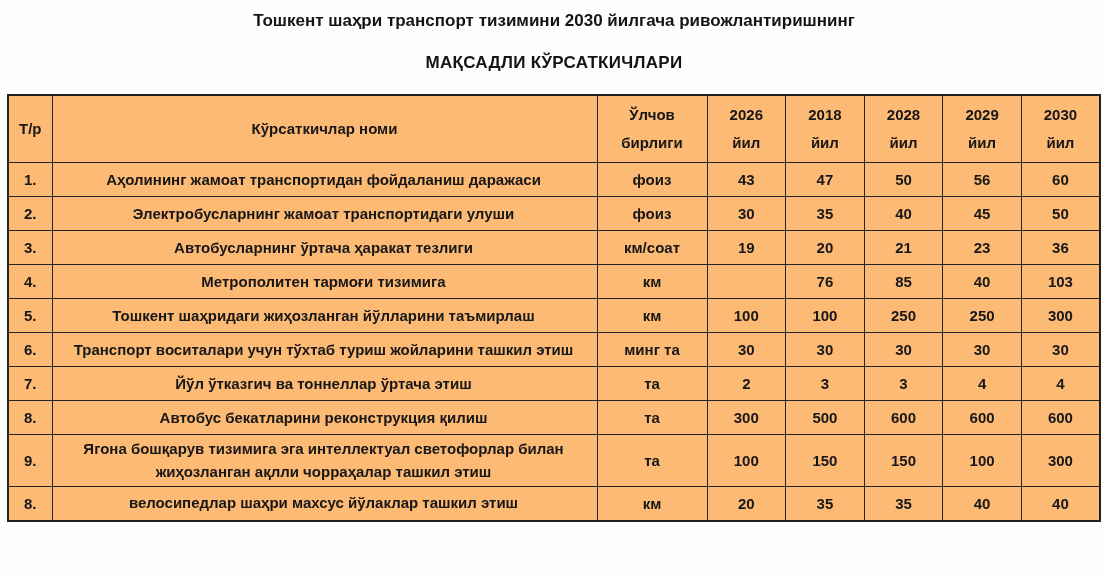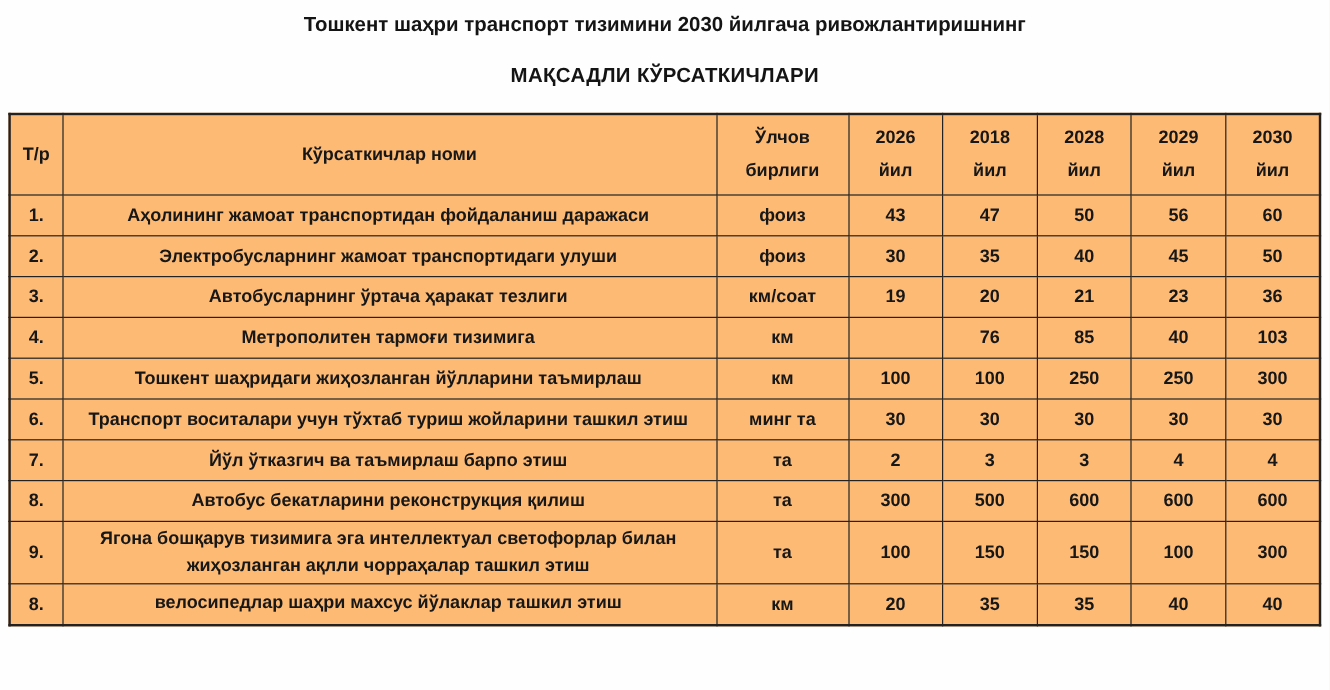--- a/index.html
+++ b/index.html
@@ -185,21 +185,21 @@
     <td class="c-unit">минг та</td>
     <td class="c-val">30</td>
     <td class="c-val">30</td>
     <td class="c-val">30</td>
     <td class="c-val">30</td>
     <td class="c-val">30</td>
   </tr>
 
   <tr>
     <td class="c-num">7.</td>
-    <td class="c-name">Йўл ўтказгич ва таъмирлаш барпо этиш</td>
+    <td class="c-name">Йўл ўтказгич ва тоннеллар ўртача этиш</td>
     <td class="c-unit">та</td>
     <td class="c-val">2</td>
     <td class="c-val">3</td>
     <td class="c-val">3</td>
     <td class="c-val">4</td>
     <td class="c-val">4</td>
   </tr>
 
   <tr>
     <td class="c-num">8.</td>

